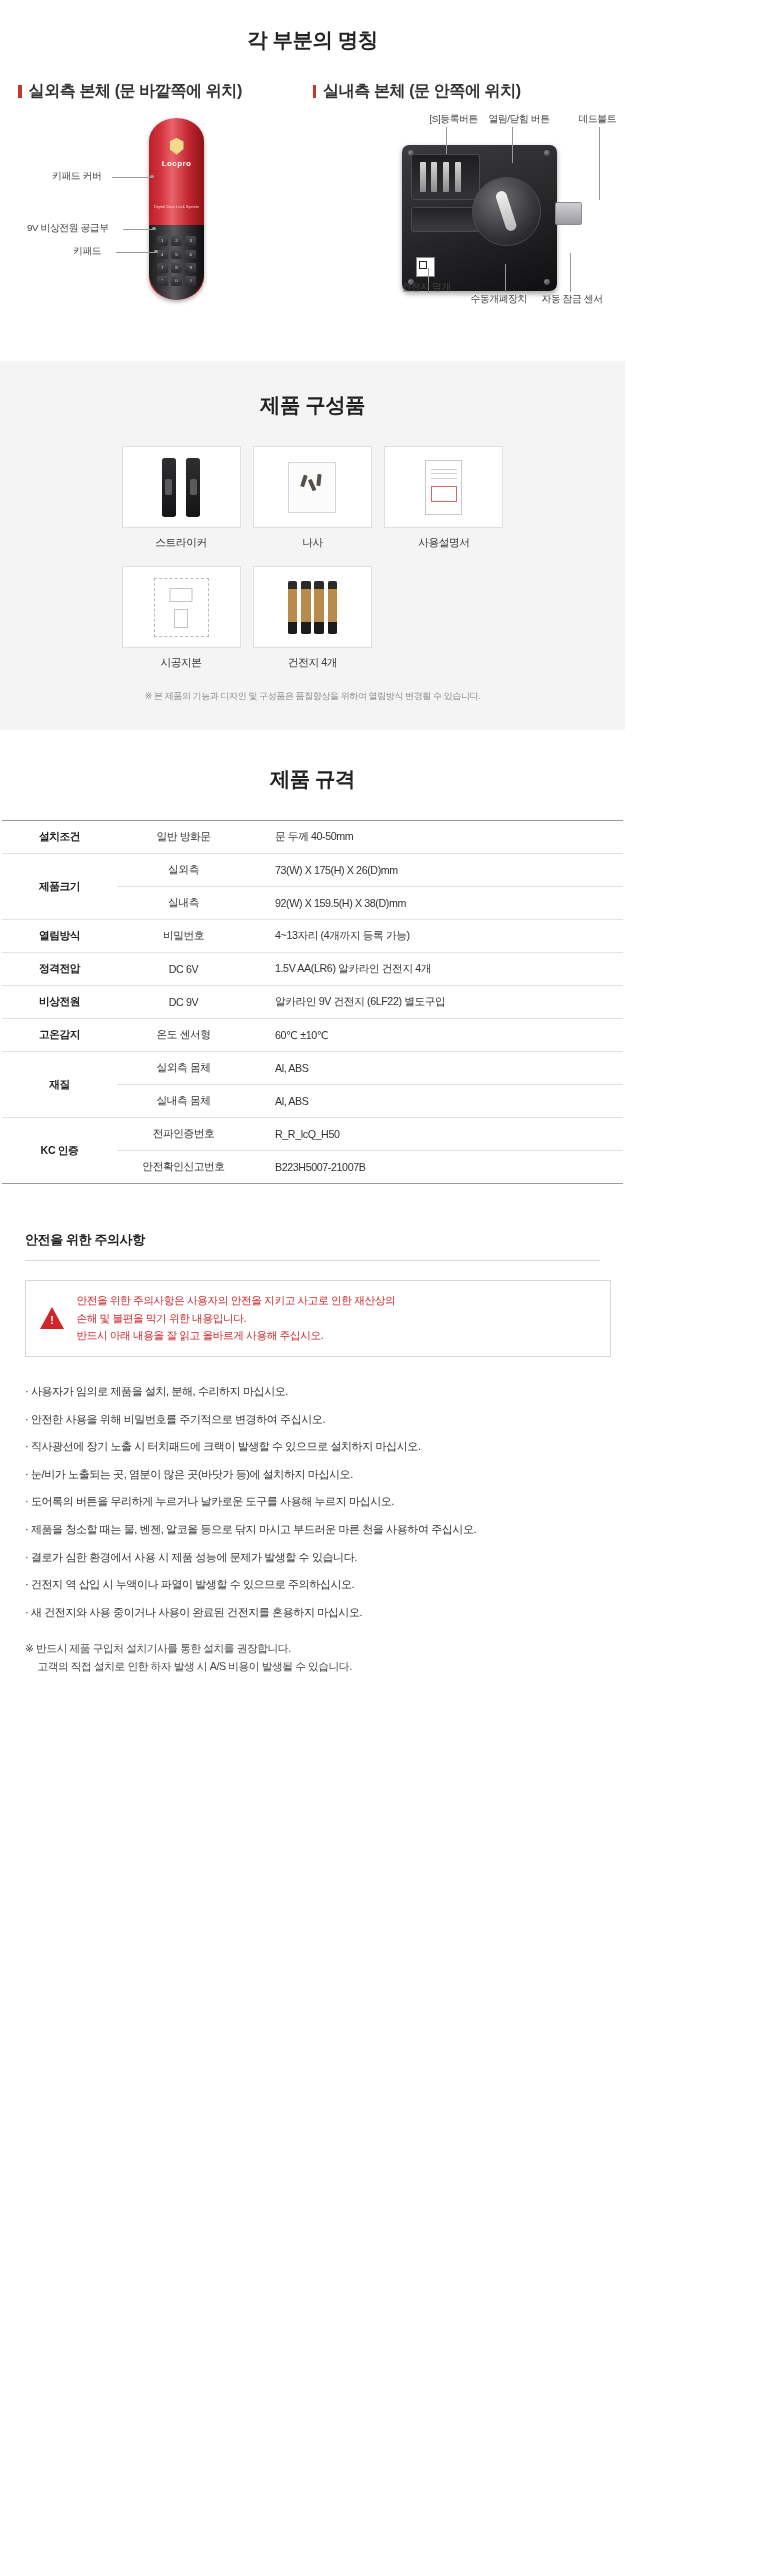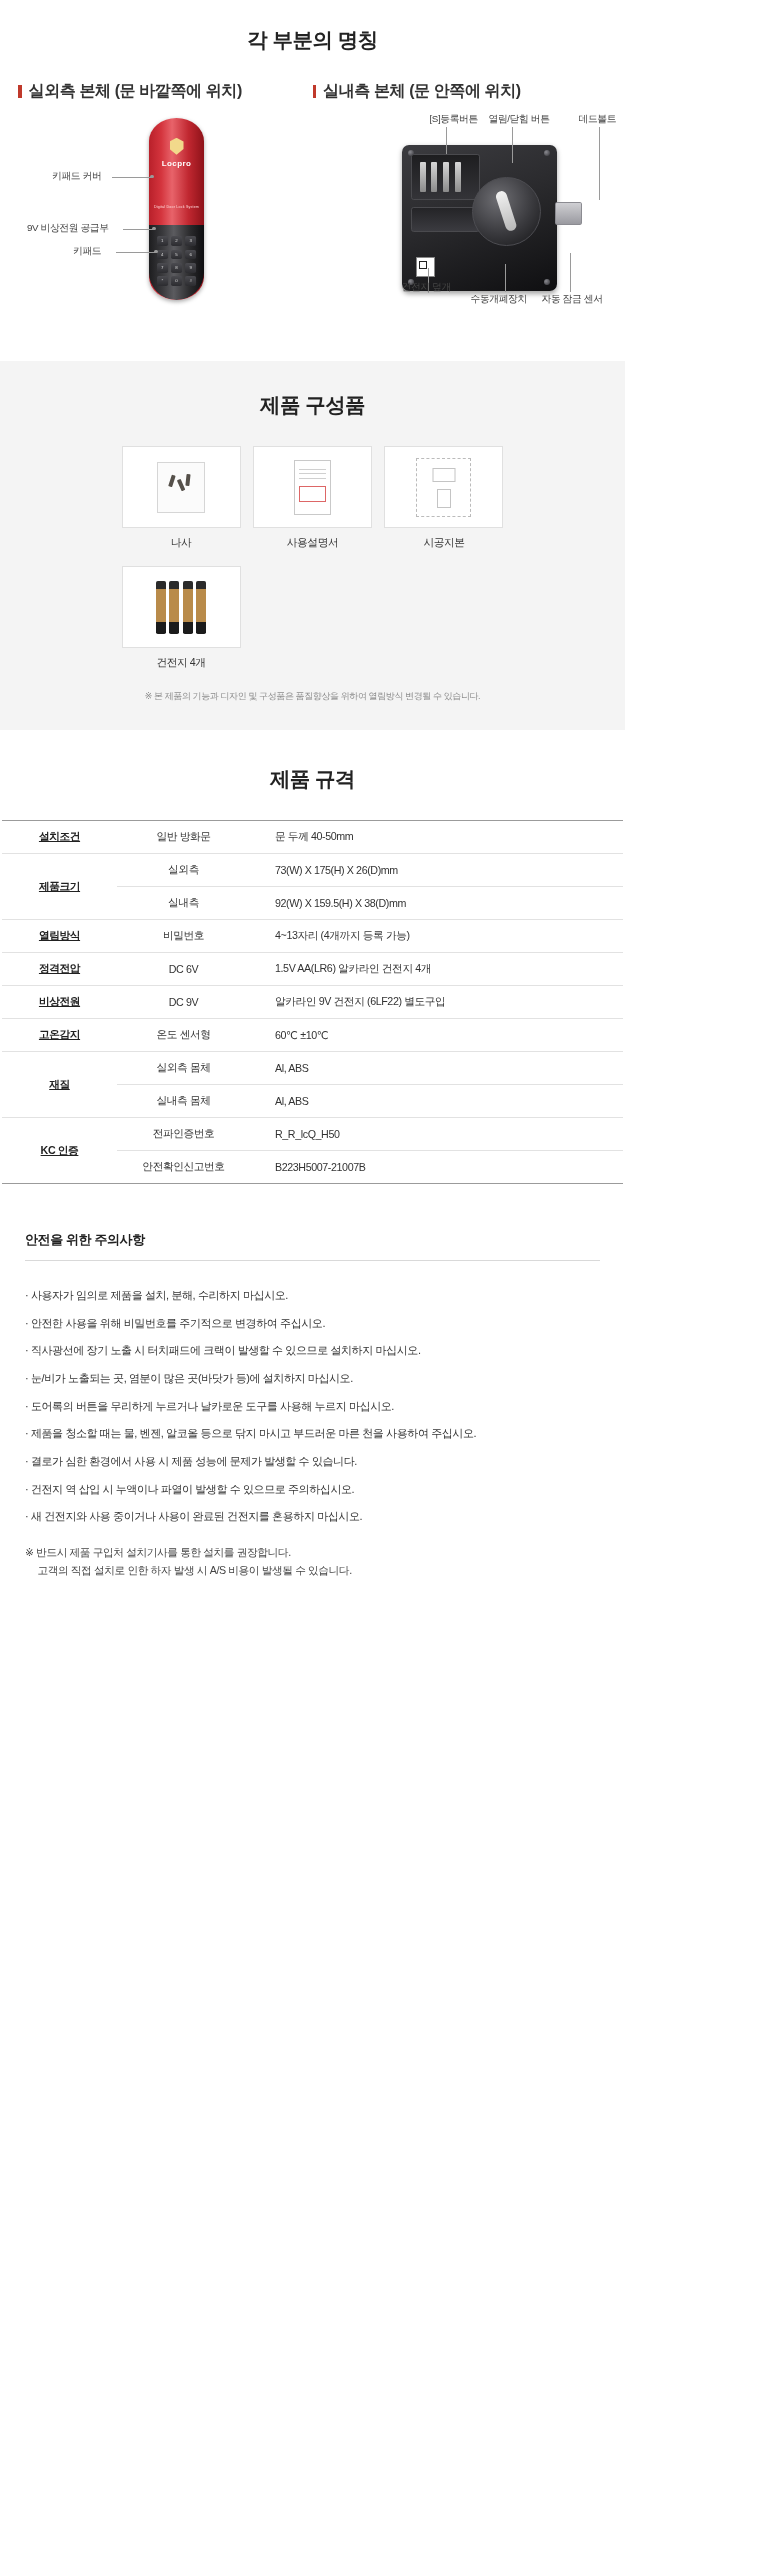--- a/index.html
+++ b/index.html
@@ -173,21 +173,21 @@
   .items-note { width:382px; margin: 19.5px auto 0 auto; text-align:center;
                 font-size:9px; color:#8c8c8c; letter-spacing:-0.4px; }
 
   
   .sec-spec { padding: 30px 0 9px 0; }
   .spec-table { width: 621px; margin: 18px auto 0 auto; border-collapse: collapse; font-size:10.7px; }
   .spec-table tr { border-bottom:0.9px solid #e2e2e2; }
   .spec-table tr:first-child { border-top:0.9px solid #9b9b9b; }
   .spec-table tr:last-child { border-bottom:0.9px solid #9b9b9b; }
   .spec-table th, .spec-table td { padding: 9px 7px; text-align:center; letter-spacing:-0.4px; font-weight:normal; vertical-align:middle;}
-  .spec-table th.c1 { width: 115px; font-weight:bold; color:#222;text-decoration:underline; }
+  .spec-table th.c1 { width: 115px; font-weight:bold; color:#222; }
   .spec-table td.c2 { width: 133px; color:#333; }
   .spec-table td.c3 { text-align:left; padding-left: 25px; color:#333; }
 
   
   .sec-safe { padding: 27px 25px 36px 25px; }
   .h2-title { font-size:13px; font-weight:bold; color:#222; letter-spacing:-0.4px; }
   .h2-rule { height:0.9px; background:#d9d9d9; margin: 10.7px 0 19.5px 0; }
   .warn-box {
     width: 586px; margin: 0 auto; border:0.9px solid #d8d8d8; background:#fff;
     display:flex; align-items:center; gap:12.4px; padding: 10.7px 14px;
@@ -302,20 +302,29 @@
     </div>
   </section>
 
   <section class="sec-items">
     <h2 class="h1-title">제품 구성품</h2>
 
     <div class="items-wrap">
       <div class="items-grid">
 
 
+        <div class="item-cell">
+          <div class="item-box">
+            <div class="striker-pair">
+              <span class="striker"></span>
+                <span class="striker"></span>
+            </div>
+          </div>
+          <div class="item-cap">스트라이커</div>
+        </div>
 
         <div class="item-cell">
           <div class="item-box">
             <div class="screws">
                 <b></b>
                 <b></b>
                 <b></b>
               </div>
           </div>
           <div class="item-cap">나사</div>
@@ -419,20 +428,28 @@
           <td class="c3">B223H5007-21007B</td>
         </tr>
       </tbody>
     </table>
   </section>
 
   <section class="sec-safe">
     <h2 class="h2-title">안전을 위한 주의사항</h2>
     <div class="h2-rule"></div>
 
+    <div class="warn-box">
+      <span class="warn-tri"></span>
+      <div class="warn-text">
+        <div>안전을 위한 주의사항은 사용자의 안전을 지키고 사고로 인한 재산상의</div>
+        <div>손해 및 불편을 막기 위한 내용입니다.</div>
+        <div>반드시 아래 내용을 잘 읽고 올바르게 사용해 주십시오.</div>
+      </div>
+    </div>
 
     <ul class="safe-list">
       <li>· 사용자가 임의로 제품을 설치, 분해, 수리하지 마십시오.</li>
       <li>· 안전한 사용을 위해 비밀번호를 주기적으로 변경하여 주십시오.</li>
       <li>· 직사광선에 장기 노출 시 터치패드에 크랙이 발생할 수 있으므로 설치하지 마십시오.</li>
       <li>· 눈/비가 노출되는 곳, 염분이 많은 곳(바닷가 등)에 설치하지 마십시오.</li>
       <li>· 도어록의 버튼을 무리하게 누르거나 날카로운 도구를 사용해 누르지 마십시오.</li>
       <li>· 제품을 청소할 때는 물, 벤젠, 알코올 등으로 닦지 마시고 부드러운 마른 천을 사용하여 주십시오.</li>
       <li>· 결로가 심한 환경에서 사용 시 제품 성능에 문제가 발생할 수 있습니다.</li>
       <li>· 건전지 역 삽입 시 누액이나 파열이 발생할 수 있으므로 주의하십시오.</li>

